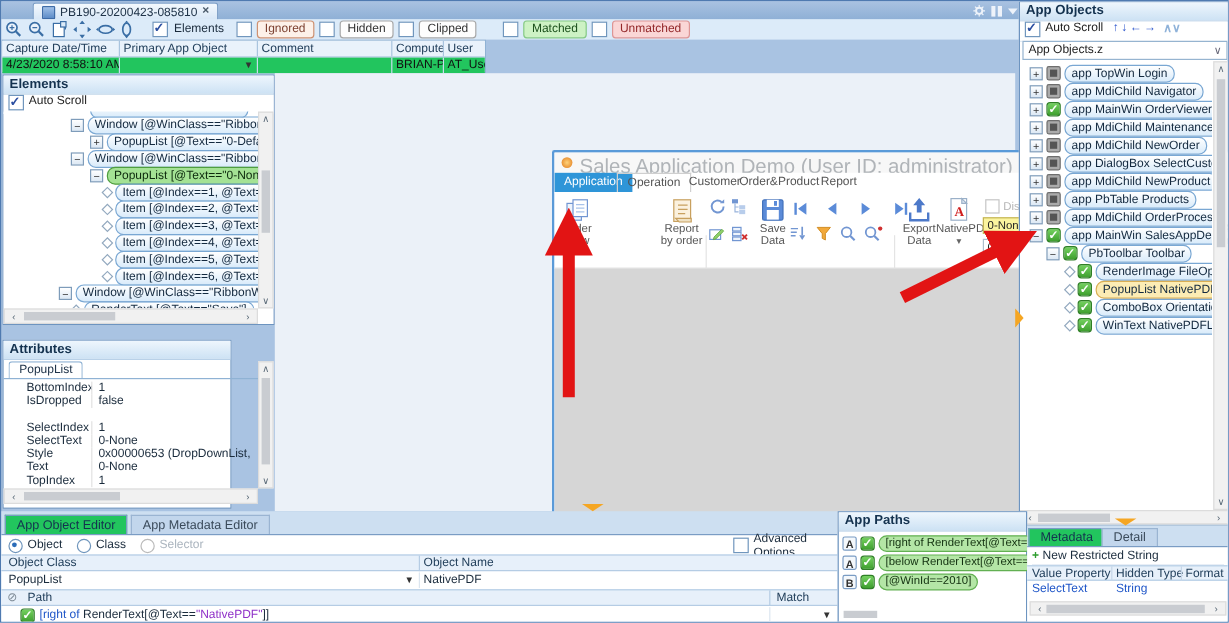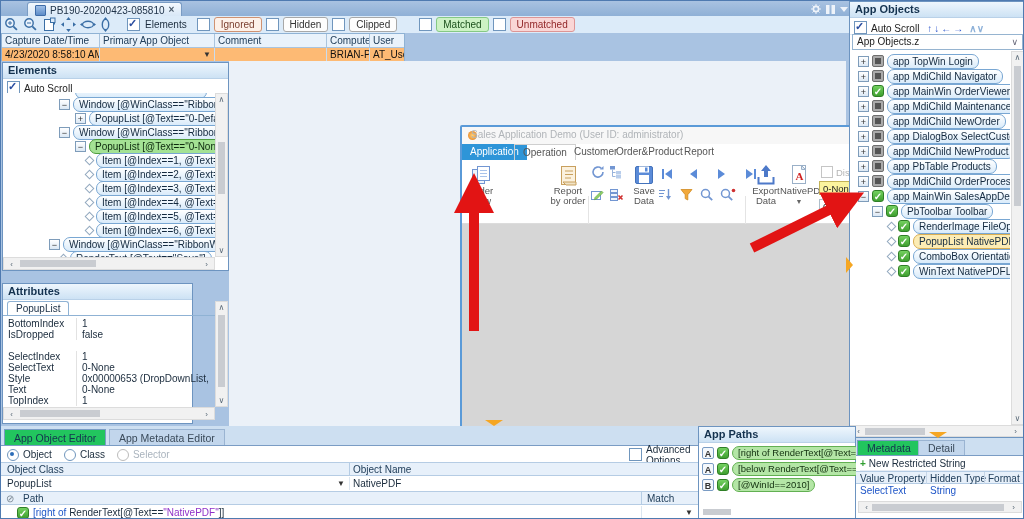--- a/index.html
+++ b/index.html
@@ -19,44 +19,44 @@
   .flbl{font-size:10px;padding:1px 6px;border-radius:3px;white-space:nowrap}
   .flbl.plain{padding-left:1px}
   .flbl.outline{border:1px solid #a8a8a8;background:#fdfdfd;color:#333}
   .flbl.ignored{border:1px solid #cf9272;background:#fdf1e9;color:#7c4030}
   .flbl.matched{border:1px solid #85c985;background:#cdf2c4;color:#1c501c}
   .flbl.unmatched{border:1px solid #dd9595;background:#fad6d6;color:#93282a}
   
   .ctable{left:0;top:32px;width:404px;height:28px;background:#fff;border:1px solid #8fb2d4;box-sizing:border-box}
   .chead{display:flex;height:13px;background:#e9f2fb;border-bottom:1px solid #a9c4de}
   .chead>div{border-right:1px solid #a9c4de;padding:0 3px;line-height:13px;font-size:10px;color:#23405c;overflow:hidden;white-space:nowrap;box-sizing:border-box}
-  .crow{display:flex;height:13px;background:#fdba74}
+  .crow{display:flex;height:13px;background:#22c55e}
   .crow>div{border-right:1px solid #c9dcee;padding:0 3px;line-height:13px;font-size:10px;color:#111;overflow:hidden;white-space:nowrap;box-sizing:border-box;position:relative}
   
   .panel{background:#fff;border:1px solid #6d94c0;box-sizing:border-box}
   .phead{height:15px;background:linear-gradient(#eef6fd,#cde2f4);border-bottom:1px solid #b9d1e8;line-height:15px;padding-left:5px;font-size:11px;color:#14324f;font-weight:bold}
-  .subrow{height:15px;background:#fff;border-bottom:1px solid #dfeaf5;display:flex;align-items:flex-end;gap:4px;padding-left:4px;font-size:10px;color:#222}
+  .subrow{height:15px;background:#fff;border-bottom:1px solid #dfeaf5;display:flex;align-items:flex-start;gap:4px;padding-left:4px;font-size:10px;color:#222}
   
   .trow{position:absolute;height:14px;display:flex;align-items:center;gap:3px;white-space:nowrap}
   .xb{width:11px;height:11px;border:1px solid #7e9cba;background:linear-gradient(#fff,#dce8f4);font-size:9px;line-height:10px;text-align:center;color:#333;flex:none;box-sizing:border-box}
   .dm{width:5px;height:5px;border:1px solid #93a9bf;background:#fff;transform:rotate(45deg);flex:none}
   .pl{height:13px;line-height:13px;border:1px solid #79a7d3;border-radius:7px;background:linear-gradient(#ffffff,#d9ebfa);padding:0 5px;font-size:10px;color:#13293f;white-space:nowrap}
   .pl.green{background:#a4e294;border-color:#4f9e3f;color:#0d2a0d}
   .pl.yellow{background:#fcecb4;border-color:#d9ae54}
   .gc{width:12px;height:12px;background:linear-gradient(#74d160,#3f9f2f);border:1px solid #2f7f26;border-radius:3px;color:#fff;font-size:10px;font-weight:bold;line-height:11px;text-align:center;flex:none;box-sizing:border-box}
   .gi{width:12px;height:12px;background:#ababab;border:1px solid #6e6e6e;border-radius:2px;flex:none;position:relative;box-sizing:border-box}
   .gi:after{content:"";position:absolute;left:2px;top:2px;width:6px;height:6px;background:#555}
   
   .sb{background:#f1f1f1;border:1px solid #dcdcdc;box-sizing:border-box;position:absolute}
   .th{background:#c9ccd1;position:absolute}
   .sbar{color:#5a6a78;font-size:8px;line-height:11px;text-align:center;position:absolute;width:11px}
   
   .atab{position:absolute;height:14px;line-height:14px;background:#fff;border:1px solid #8fb2d4;border-bottom:none;border-radius:3px 3px 0 0;padding:0 8px;font-size:10px;color:#20344a}
   .arow{position:absolute;display:flex;height:11px;line-height:11px;font-size:10px}
-  .arow .an{width:74px;border-right:1px solid #e2e2e2;padding-left:5px;overflow:hidden;white-space:nowrap;box-sizing:border-box}
+  .arow .an{width:74px;border-right:1px solid #e2e2e2;padding-left:19px;overflow:hidden;white-space:nowrap;box-sizing:border-box}
   .arow .av{width:132px;padding-left:5px;overflow:hidden;white-space:nowrap;box-sizing:border-box}
   
   .appwin{left:231px;top:64px;width:613px;height:353px;background:#fff;border:2px solid #5a9ad8;border-radius:2px;box-sizing:border-box;overflow:hidden}
   .apptab{position:absolute;height:16px;line-height:16px;padding:0 8px;font-size:10px;color:#555}
   .apptab.active{background:#2e95d8;color:#fff}
   .apptab.outlined{border:1px solid #cfcfcf;border-bottom:none;box-sizing:border-box}
   .rbtn{position:absolute;text-align:center;font-size:9.5px;color:#555;line-height:10px}
   .rsep{position:absolute;width:1px;background:#e4e4e4;top:36px;height:53px}
   .rgl{position:absolute;top:81px;font-size:9px;color:#9a9a9a;text-align:center}
   .rcheck{display:flex;align-items:center;gap:3px;position:absolute;font-size:9.5px;color:#444;white-space:nowrap}
@@ -281,21 +281,21 @@
       <div class="th" style="left:16px;top:2px;width:80px;height:7px"></div>
       <span class="sbar" style="right:2px;top:1px;position:absolute">›</span>
     </div>
   </div>
 
   <div class="r" style="left:228px;top:60px;width:617px;height:365px;background:#ebf1f8">
     <div class="r appwin">
 
       <div class="r" style="left:0;top:0;width:100%;height:17px;background:#f7f7f7">
         <span class="r" style="left:6px;top:4px;width:9px;height:9px;border-radius:50%;background:radial-gradient(#ffd27a,#e07818)"></span>
-        <span class="r" style="left:9px;top:2px;font-size:10px;color:#b0b4b8">Sales Application Demo (User ID: administrator)</span>
+        <span class="r" style="left:21px;top:2px;font-size:17px;color:#b0b4b8">Sales Application Demo (User ID: administrator)</span>
       </div>
 
       <div class="r" style="left:0;top:17px;width:100%;height:16px;background:#fff;border-bottom:1px solid #e6e6e6">
         <span class="apptab active" style="left:0">Application</span>
         <span class="apptab outlined" style="left:52px">Operation</span>
         <span class="apptab" style="left:104px">Customer</span>
         <span class="apptab" style="left:146px">Order&amp;Product</span>
         <span class="apptab" style="left:214px">Report</span>
       </div>
 
@@ -540,21 +540,21 @@
     <div class="btab idle" style="left:108px;top:3px">App Metadata Editor</div>
     <div class="r" style="left:0;top:19px;width:697px;height:75px;background:#fff;border-top:1px solid #7a9cc4;box-sizing:border-box">
       <div class="r flex" style="left:6px;top:2px;gap:4px;height:13px">
         <span class="radio on"></span>
           <span>Object</span>
         <span class="radio" style="margin-left:8px"></span>
           <span>Class</span>
         <span class="radio dis" style="margin-left:8px"></span>
           <span style="color:#aab4be">Selector</span>
       </div>
-      <div class="r flex" style="left:628px;top:2px;gap:4px;height:13px">
+      <div class="r flex" style="left:610px;top:2px;gap:4px;height:13px">
         <span class="cb"></span>
         <span>Advanced Options</span>
       </div>
       <div class="ghead" style="left:0;top:16px;width:697px;height:14px">
         <span style="position:absolute;left:6px">Object Class</span>
         <span style="position:absolute;left:352px">Object Name</span>
         <span style="position:absolute;left:348px;top:0;width:1px;height:13px;background:#b5cce4"></span>
       </div>
       <div class="r" style="left:0;top:30px;width:697px;height:15px;line-height:15px">
         <span style="position:absolute;left:6px">PopupList</span>

